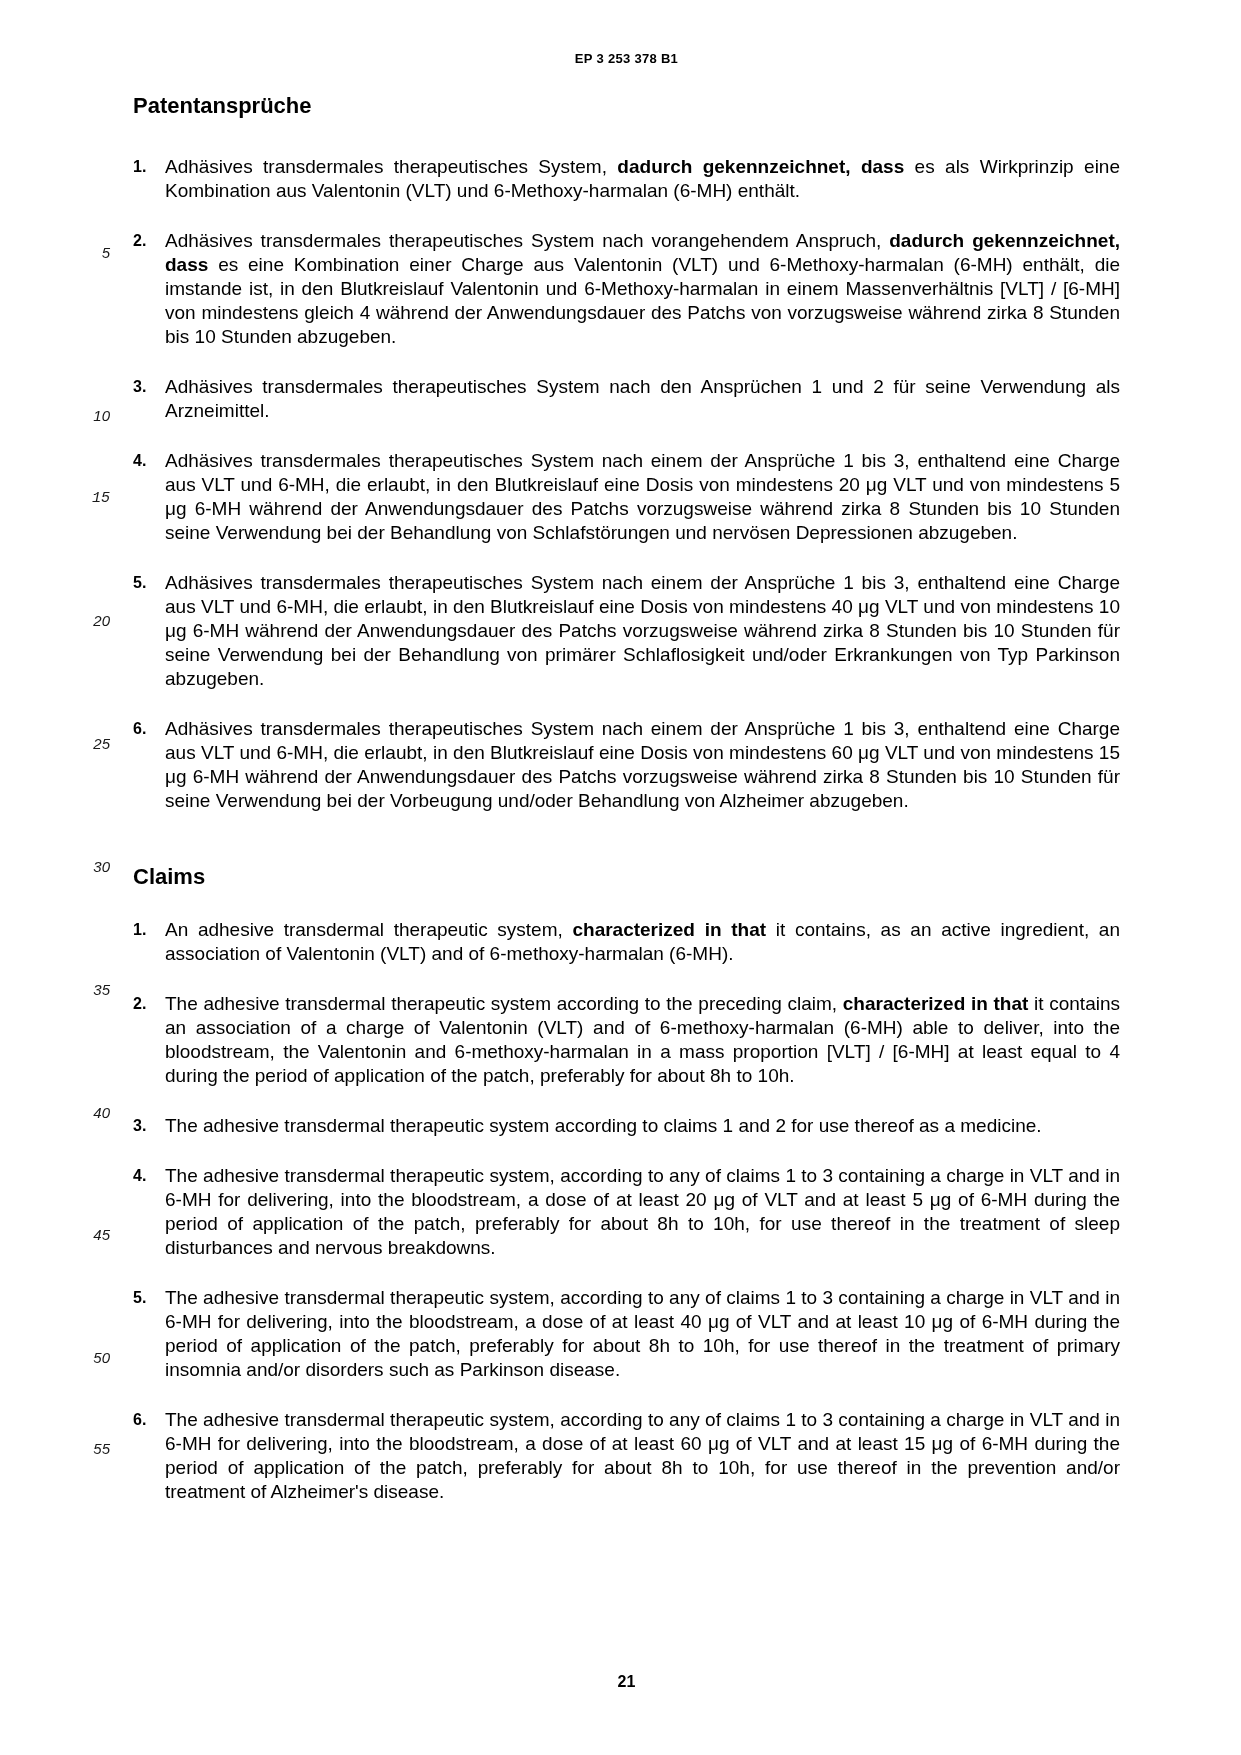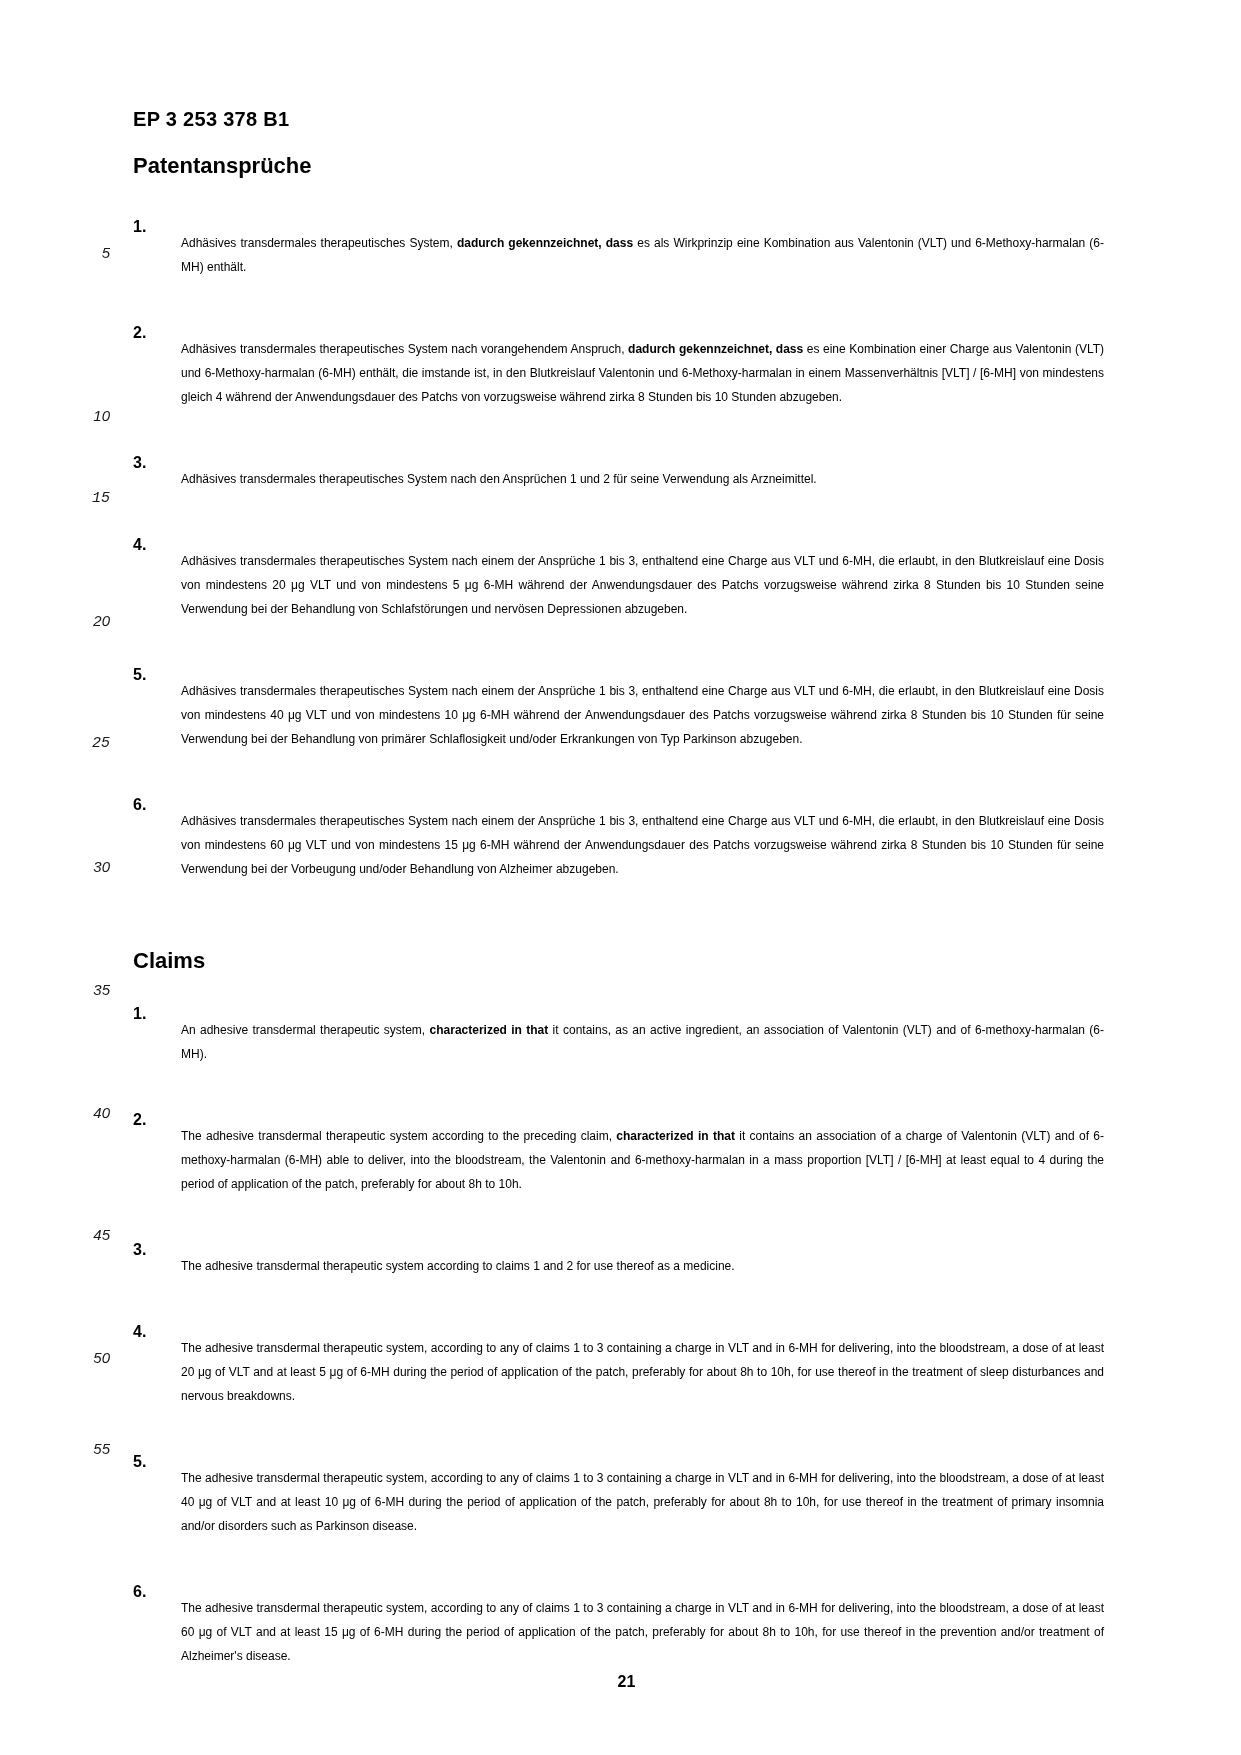--- a/index.html
+++ b/index.html
@@ -26,22 +26,23 @@
     line-height: 24px;
     color: #1a1a1a;
   }
   .content {
     position: absolute;
     left: 133px;
     top: 0;
     width: 987px;
   }
   .doc-header {
-    margin-top: 108px;
-    font-size: 20px;
+    margin-top: 48px;
+    text-align: center;
+    font-size: 13px;
     font-weight: bold;
     line-height: 22px;
     letter-spacing: 0.3px;
   }
   h2.section-heading {
     font-size: 22px;
     font-weight: bold;
     line-height: 18px;
     margin: 0;
   }
@@ -53,22 +54,22 @@
     margin: 0 0 26px 0;
   }
   .claim-number {
     flex: 0 0 32px;
     font-weight: bold;
     font-size: 16px;
     line-height: 24px;
   }
   .claim-text {
     flex: 1 1 auto;
-    margin: 16px;
-    font-size: 12px;
+    margin: 0;
+    font-size: 19px;
     line-height: 24px;
     text-align: justify;
     text-justify: inter-word;
   }
   .claim-text b { font-weight: bold; }
   .page-footer {
     position: absolute;
     left: 133px;
     width: 987px;
     top: 1672px;
@@ -81,21 +82,21 @@
 </head>
 <body>
 
 <div class="page">
 
   <div class="margin-numbers" id="margin-numbers">
       <span style="top: 241px;">5</span>
       <span style="top: 364px; margin-top: 40px;">10</span>
       <span style="top: 487px; font-family: Liberation Mono, monospace;">15</span>
       <span style="top: 609px;">20</span>
-      <span style="top: 732px; font-family: Liberation Mono, monospace;">25</span>
+      <span style="top: 732px;">25</span>
       <span style="top: 855px;">30</span>
       <span style="top: 978px;">35</span>
       <span style="top: 1101px;">40</span>
       <span style="top: 1223px;">45</span>
       <span style="top: 1346px;">50</span>
       <span style="top: 1437px;">55</span>
     </div>
 
   <div class="content">
     <div class="doc-header">EP 3 253 378 B1</div>

